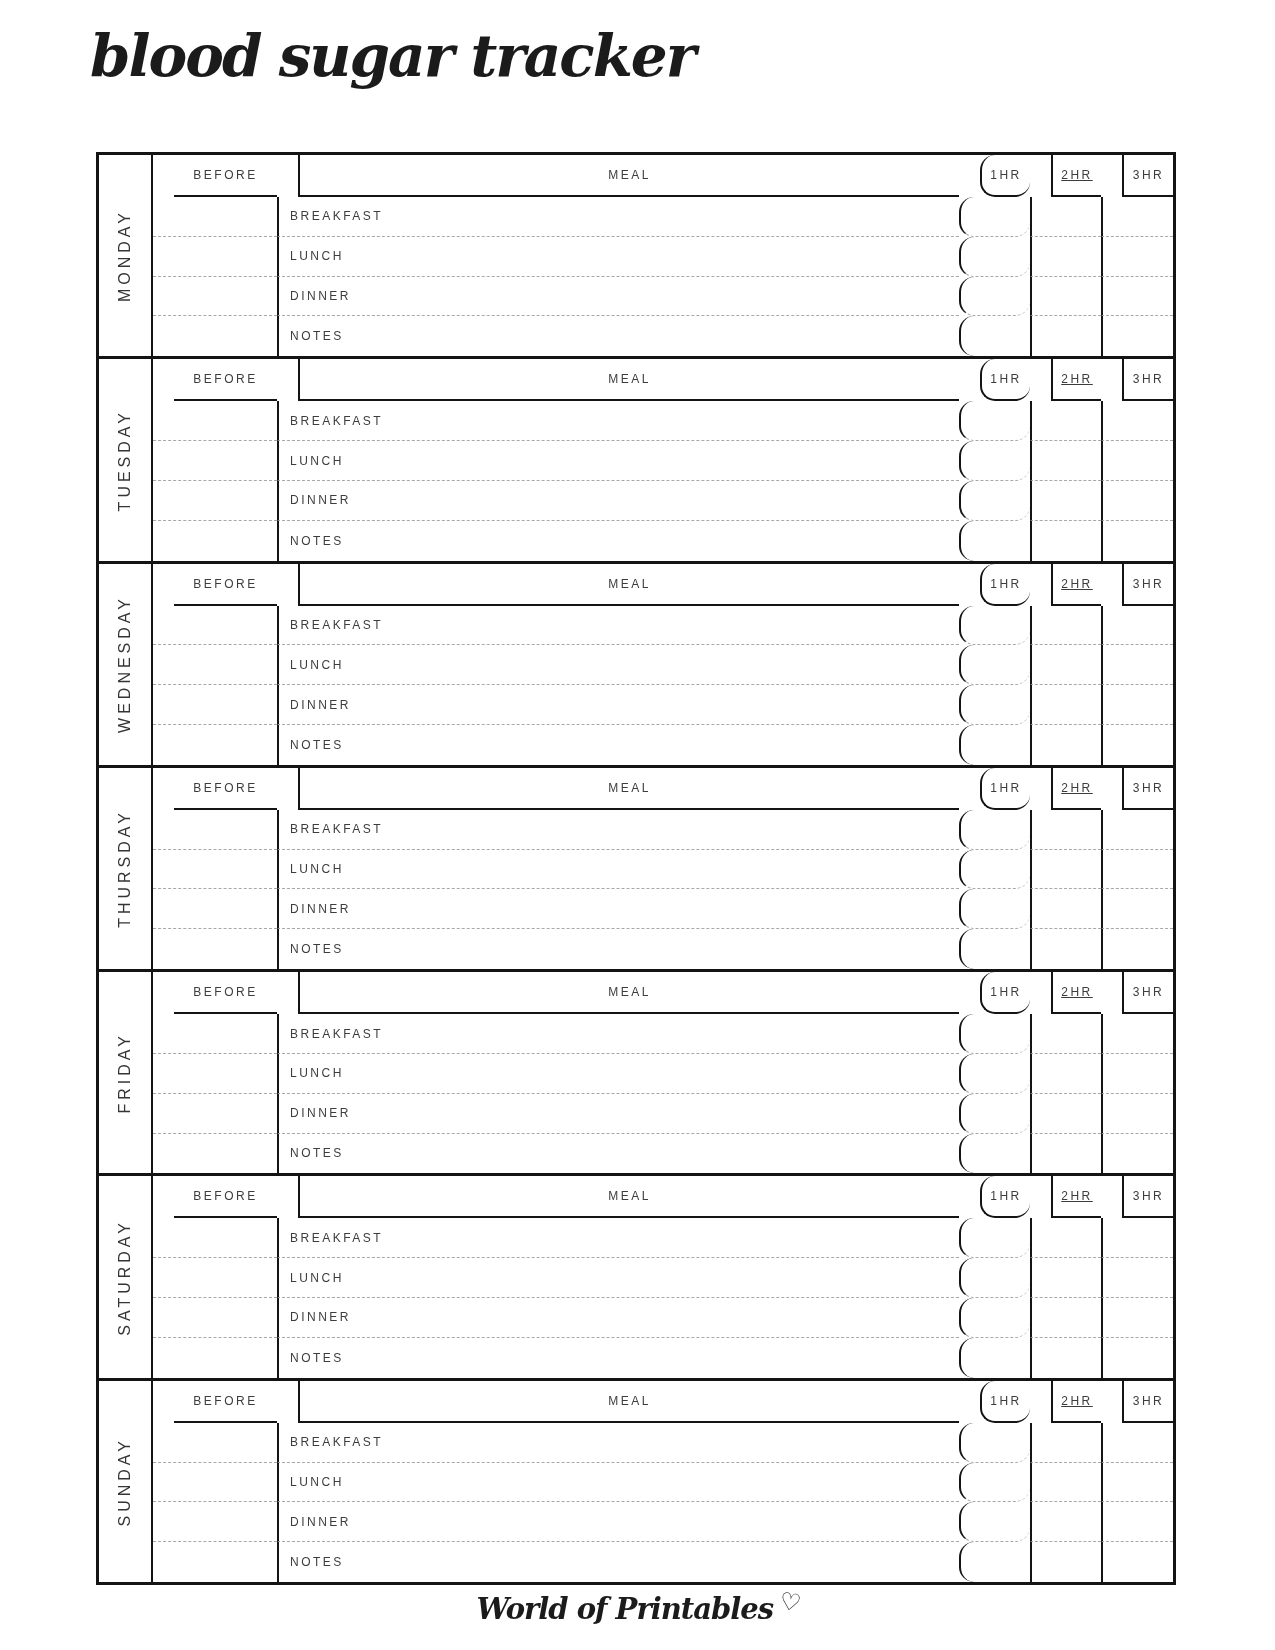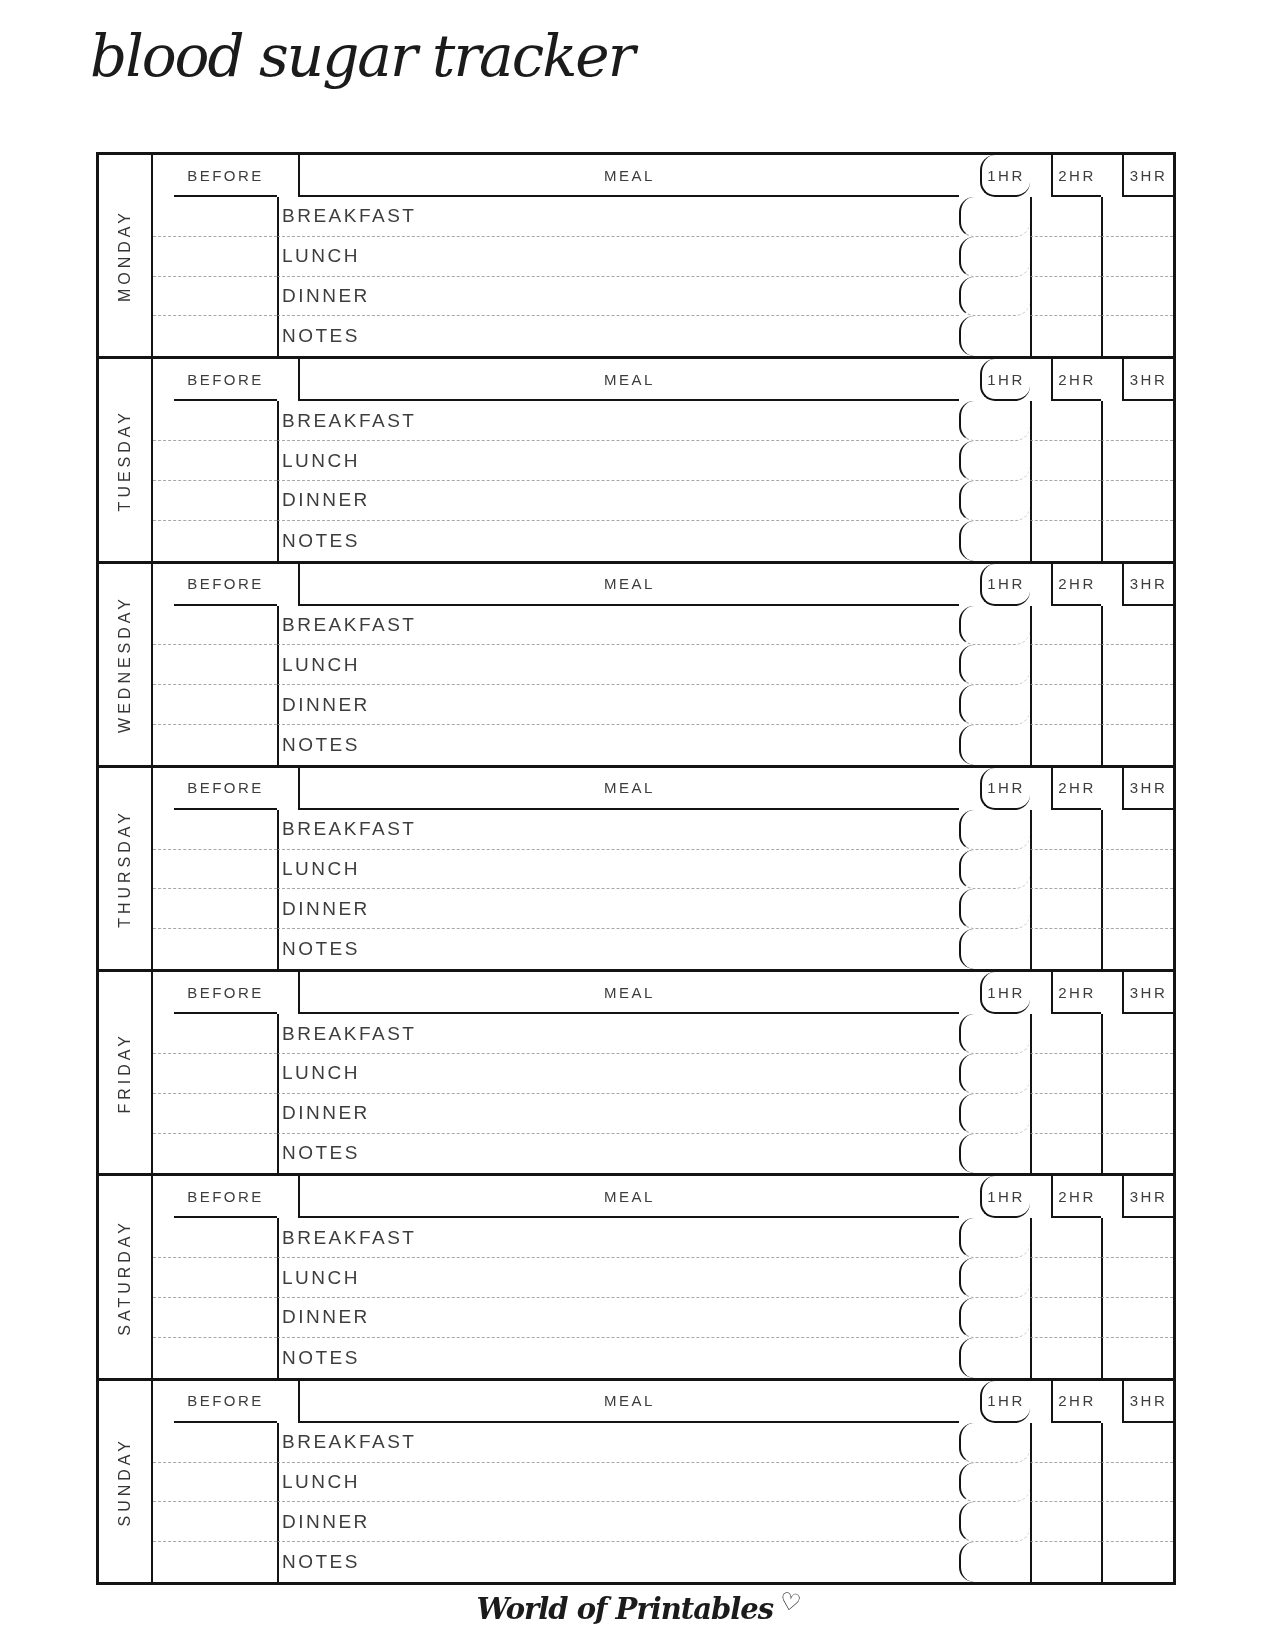--- a/index.html
+++ b/index.html
@@ -3,21 +3,21 @@
 <meta charset="utf-8">
 <style>
   * { margin:0; padding:0; box-sizing:border-box; }
   html,body { width:1275px; height:1650px; background:#ffffff; overflow:hidden; }
   body { position:relative; font-family:"Liberation Sans", sans-serif; }
 
   
   .page-title {
     position:absolute; left:90px; top:22px;
     font-family:"DejaVu Serif", serif;
-    font-style:italic; font-weight:normal;
+    font-style:italic; font-weight:bold;
     font-size:58px; letter-spacing:-2px;
     color:#1b1b1b; white-space:nowrap;
   }
 
   
   .tracker {
     position:absolute; left:96px; top:152px;
     width:1080px; height:1433px;
     border:3px solid #141414;
     display:flex; flex-direction:column;
@@ -39,39 +39,39 @@
   .day-label {
     writing-mode:vertical-rl; transform:rotate(180deg);
     font-size:16px; letter-spacing:4px; color:#353535;
     white-space:nowrap;
   }
 
   .cell { min-width:0; min-height:0; }
   .c-before { grid-column:2; }
   .c-meal   { grid-column:3; }
   .c-h1     { grid-column:4;border-radius:15px; }
-  .c-h2     { grid-column:5; }
+  .c-h2     { grid-column:5;text-decoration:underline; }
   .c-h3     { grid-column:6; }
   .c-meal, .c-h1, .c-h2, .c-h3 { border-left:2px solid #141414; }
 
   .hcell {
     grid-row:1;
     border-bottom:2px solid #141414;
     display:flex; align-items:center; justify-content:center;
-    font-size:15px; letter-spacing:2.5px; color:#3d3d3d;
+    font-size:12px; letter-spacing:2.5px; color:#3d3d3d;
     white-space:nowrap;
     margin-left:21px;
   }
 
   .r1 { grid-row:2; } .r2 { grid-row:3; } .r3 { grid-row:4; } .r4 { grid-row:5;text-align:center; }
   .body:not(.last) { border-bottom:1px dashed #a8a8a8; }
   .meal-label {
     display:flex; align-items:center;
-    padding-left:3px;
-    font-size:19px; letter-spacing:2.5px; color:#3d3d3d;
+    padding-left:11px;
+    font-size:12px; letter-spacing:2.5px; color:#3d3d3d;
     white-space:nowrap;
   }
 
   
   .footer {
     position:absolute; left:0; top:1592px; width:1275px;
     text-align:center;
     font-family:"DejaVu Serif", serif;
     font-style:italic; font-weight:bold;
     font-size:29px; letter-spacing:-1px;

